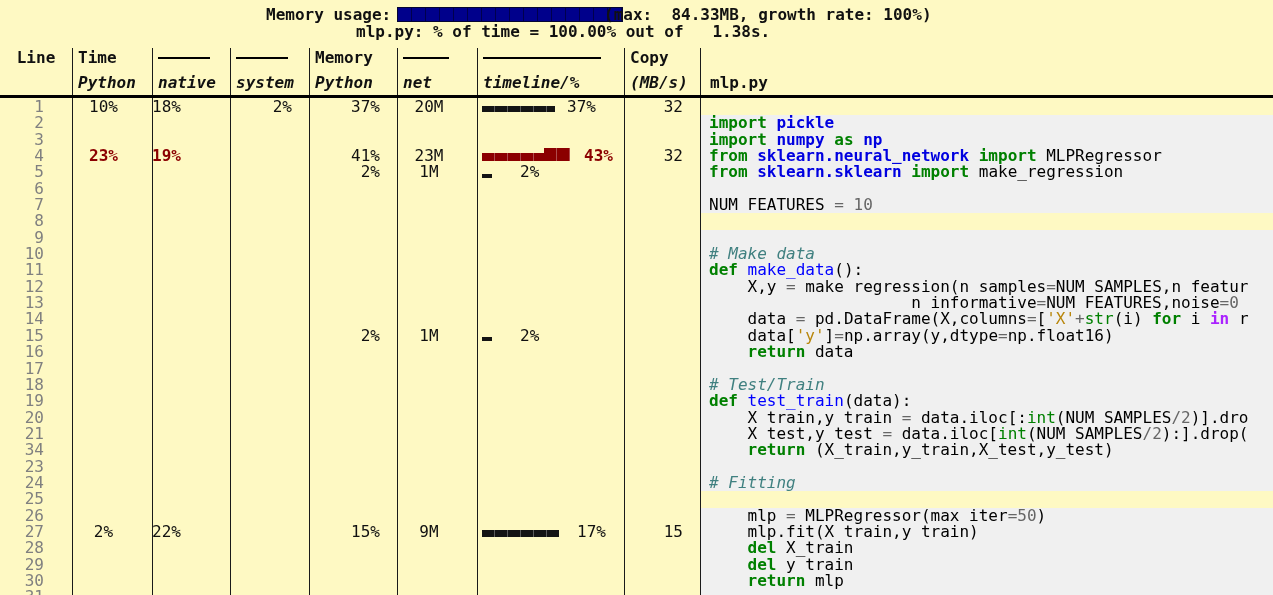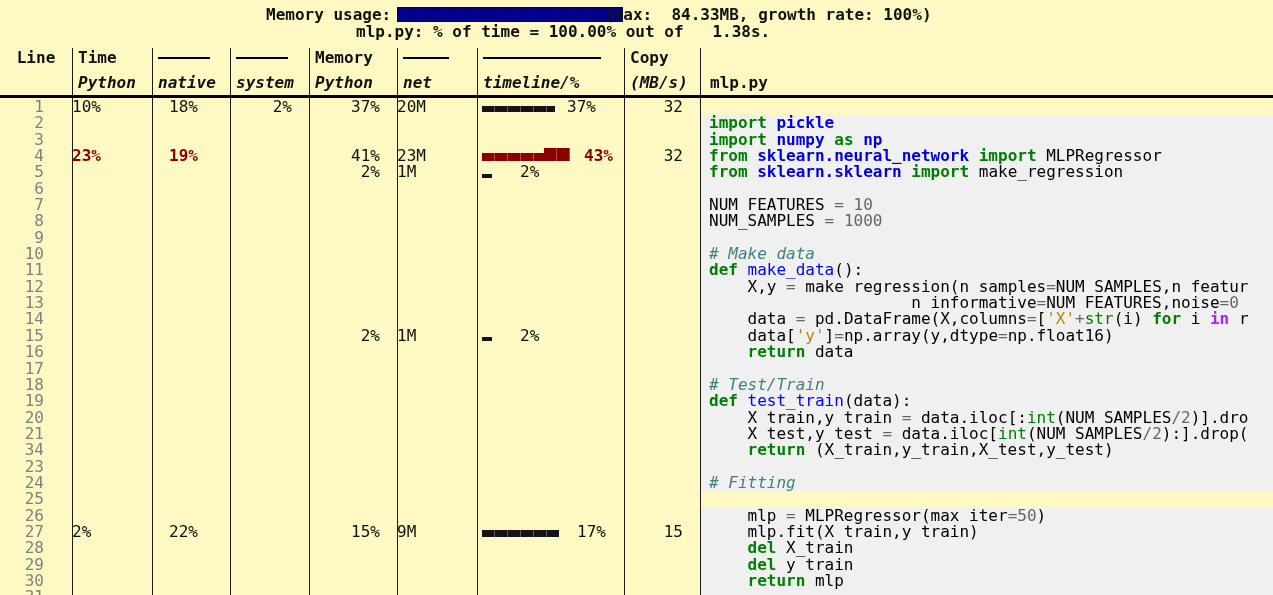--- a/index.html
+++ b/index.html
@@ -37,25 +37,25 @@
   .hrule { height:2px; background:#000; margin-top:12px; }
   .w52{ width:52px; } .w46{ width:46px; } .w118{ width:118px; }
   
   #thick-rule { position:absolute; left:0; top:95px; width:1273px; height:3px; background:#000; z-index:6; }
   .vsep { position:absolute; top:48px; bottom:0; width:1px; background:#1a1a1a; z-index:5; }
   
   #rows { position:absolute; left:0; top:99px; width:1273px; }
   .row { display:flex; height:16.35px; line-height:16.35px; }
   .row > div { flex:0 0 auto; overflow:hidden; white-space:pre; }
   .row > div:nth-child(1){ width:72px;  text-align:right; padding-right:28px; color:var(--linenum); }
-  .row > div:nth-child(2){ width:80px;  text-align:left; padding-right:17px; }
-  .row > div:nth-child(3){ width:78px;  text-align:center; padding-right:15px; }
+  .row > div:nth-child(2){ width:80px;  text-align:center; padding-right:17px; }
+  .row > div:nth-child(3){ width:78px;  text-align:left; padding-right:15px; }
   .row > div:nth-child(4){ width:79px;  text-align:right; padding-right:17px; }
   .row > div:nth-child(5){ width:88px;  text-align:right; padding-right:17px; }
-  .row > div:nth-child(6){ width:80px;  text-align:left; padding-right:16px; }
+  .row > div:nth-child(6){ width:80px;  text-align:center; padding-right:16px; }
   .row > div:nth-child(7){ width:147px; }
   .row > div:nth-child(8){ width:76px;  text-align:right; padding-right:17px;padding-left:36px; }
   .row > div:nth-child(9){ flex:1 1 auto; padding-left:9px; background:var(--codebg); }
   .hot { color:var(--hot); font-weight:bold; }
   
   .tl { display:flex; align-items:flex-end; padding-left:5px; }
   .tlbar { display:flex; align-items:flex-end; margin-bottom:3px; }
   .seg { display:block; background-image:repeating-linear-gradient(90deg, rgba(255,255,255,0) 0 12px, rgba(255,255,255,0.3) 12px 13px); }
   .seg.black { background-color:var(--barblack); }
   .seg.red   { background-color:var(--barred); }
@@ -195,21 +195,20 @@
       </div>
       <div class="row">
         <div>8</div>
         <div></div>
         <div></div>
         <div></div>
         <div></div>
         <div></div>
         <div class="tl"></div>
         <div></div>
-        <div><span class="tp">NUM_SAMPLES </span><span class="tg">=</span><span class="tp"> </span><span class="tg">1000</span></div>
       </div>
       <div class="row">
         <div>9</div>
         <div></div>
         <div></div>
         <div></div>
         <div></div>
         <div></div>
         <div class="tl"></div>
         <div></div>

